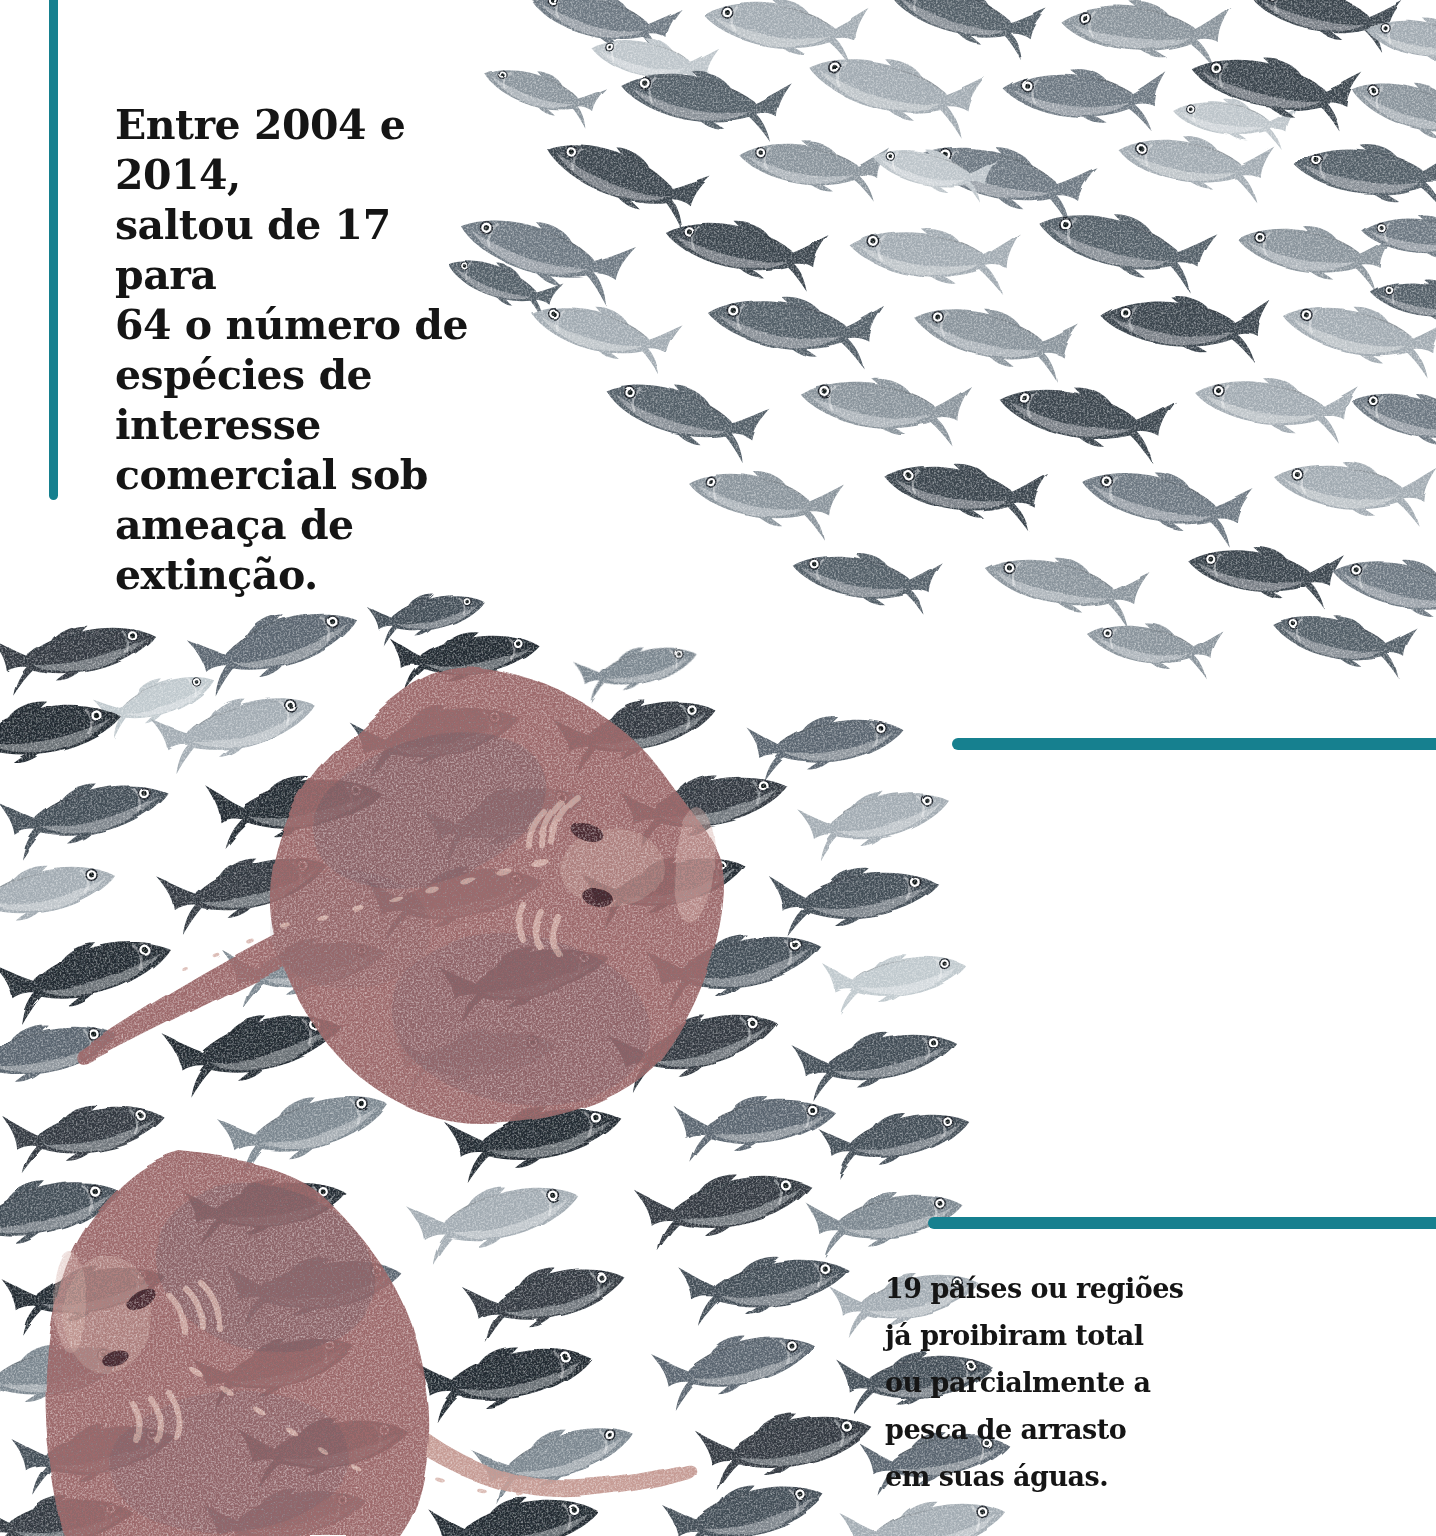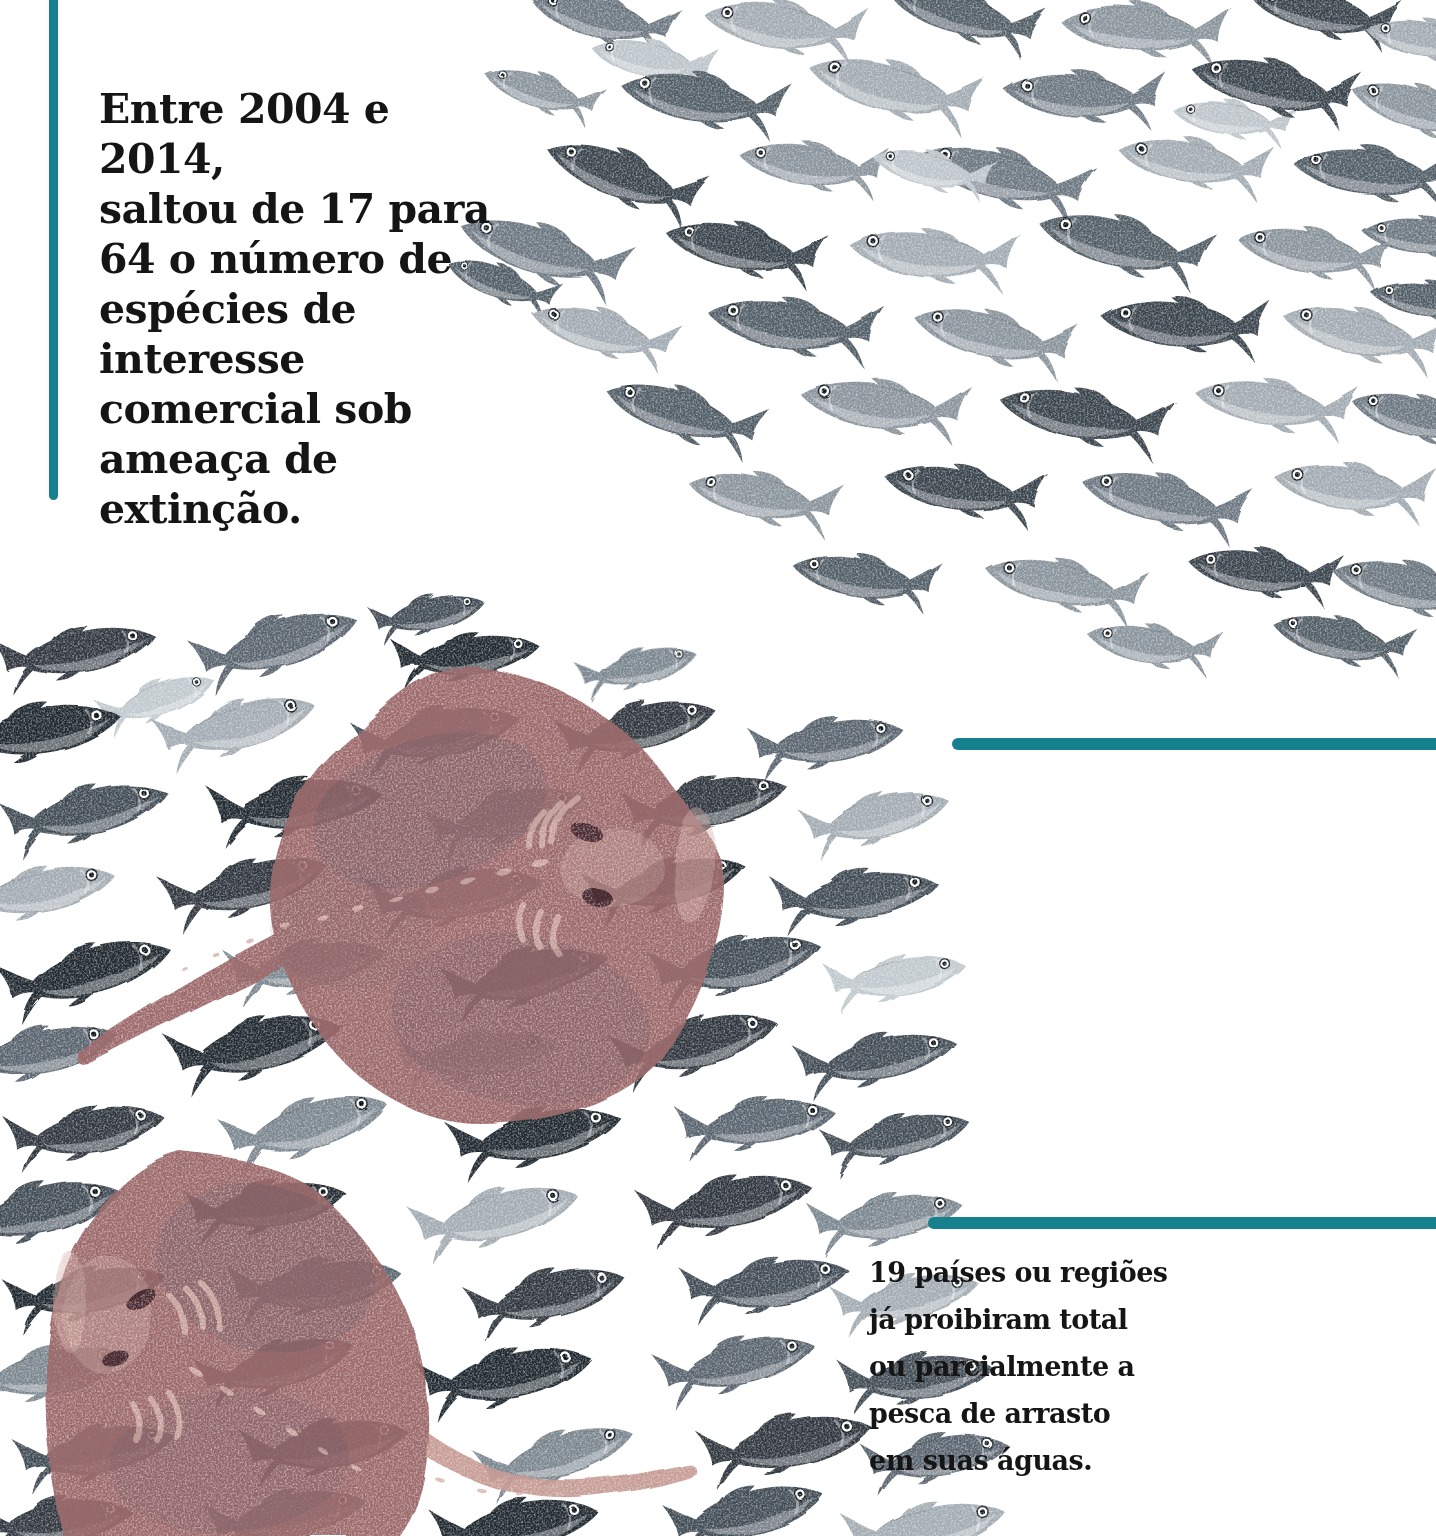--- a/index.html
+++ b/index.html
@@ -8,21 +8,21 @@
     --ray-eye:#4c2c31; --ray-tail:#c69c95;
   }
   *{box-sizing:border-box;}
   html,body{margin:0;padding:0;background:#e8e8e8;}
   .stage{
     position:relative; width:1436px; height:1536px; background:var(--bg);
     overflow:hidden; font-family:"DejaVu Serif","Liberation Serif",serif;
   }
   .art{position:absolute;left:0;top:0;width:1436px;height:1536px;display:block;}
   .callout{position:absolute;color:var(--text);font-weight:bold;}
-  .callout p{margin:0;}
+  .callout p{margin:16px;}
   .callout-1{left:99px; top:84px; width:420px; font-size:41px; line-height:50px; letter-spacing:-0.5px; text-align:left;}
   .callout-2{right:96px; top:776px; width:480px; font-size:41px; line-height:46px; letter-spacing:-0.5px; text-align:right;}
   .callout-3{right:87px; top:1249px; width:480px; font-size:27px; line-height:47px; letter-spacing:-0.5px; text-align:left;}
   .vbar{
     position:absolute; left:49px; top:0; width:9px; height:500px;
     background:var(--accent); border-radius:0 0 6px 6px;
   }
   .hbar{position:absolute; right:0; height:12px; background:var(--accent); border-radius:6px 0 0 6px;}
   .hbar-1{left:952px; top:738px;}
   .hbar-2{left:928px; top:1217px;}

